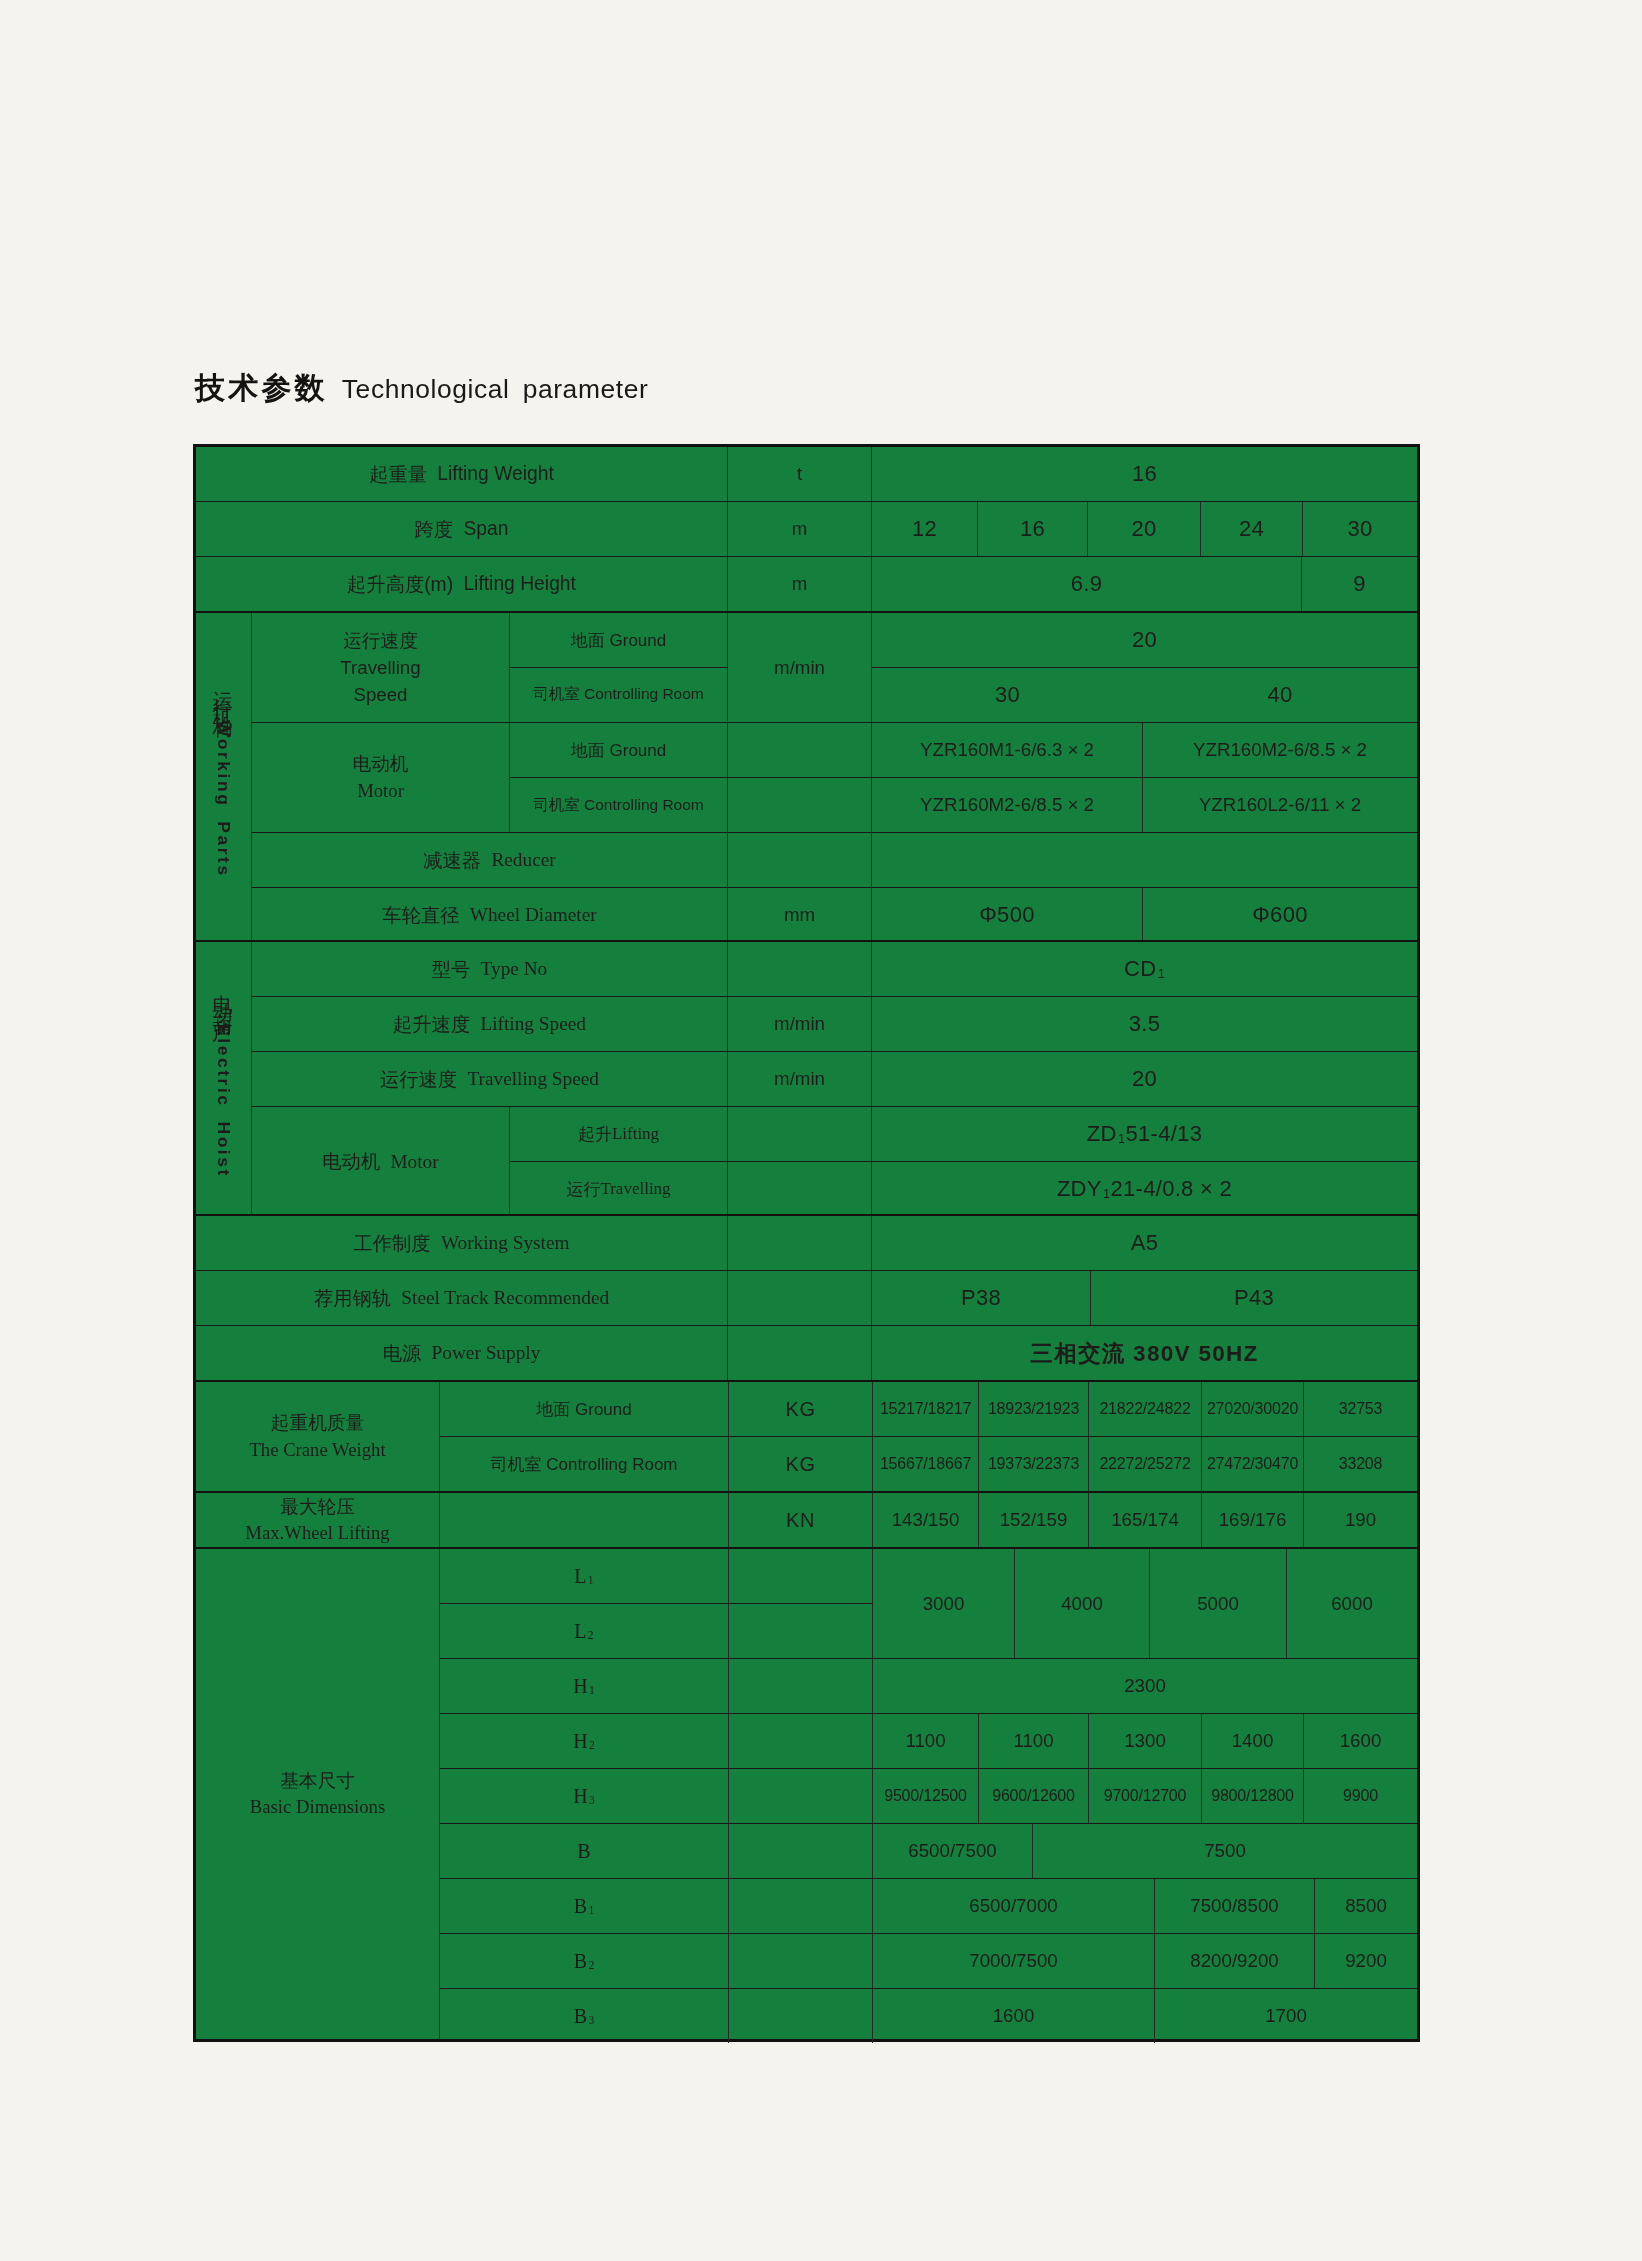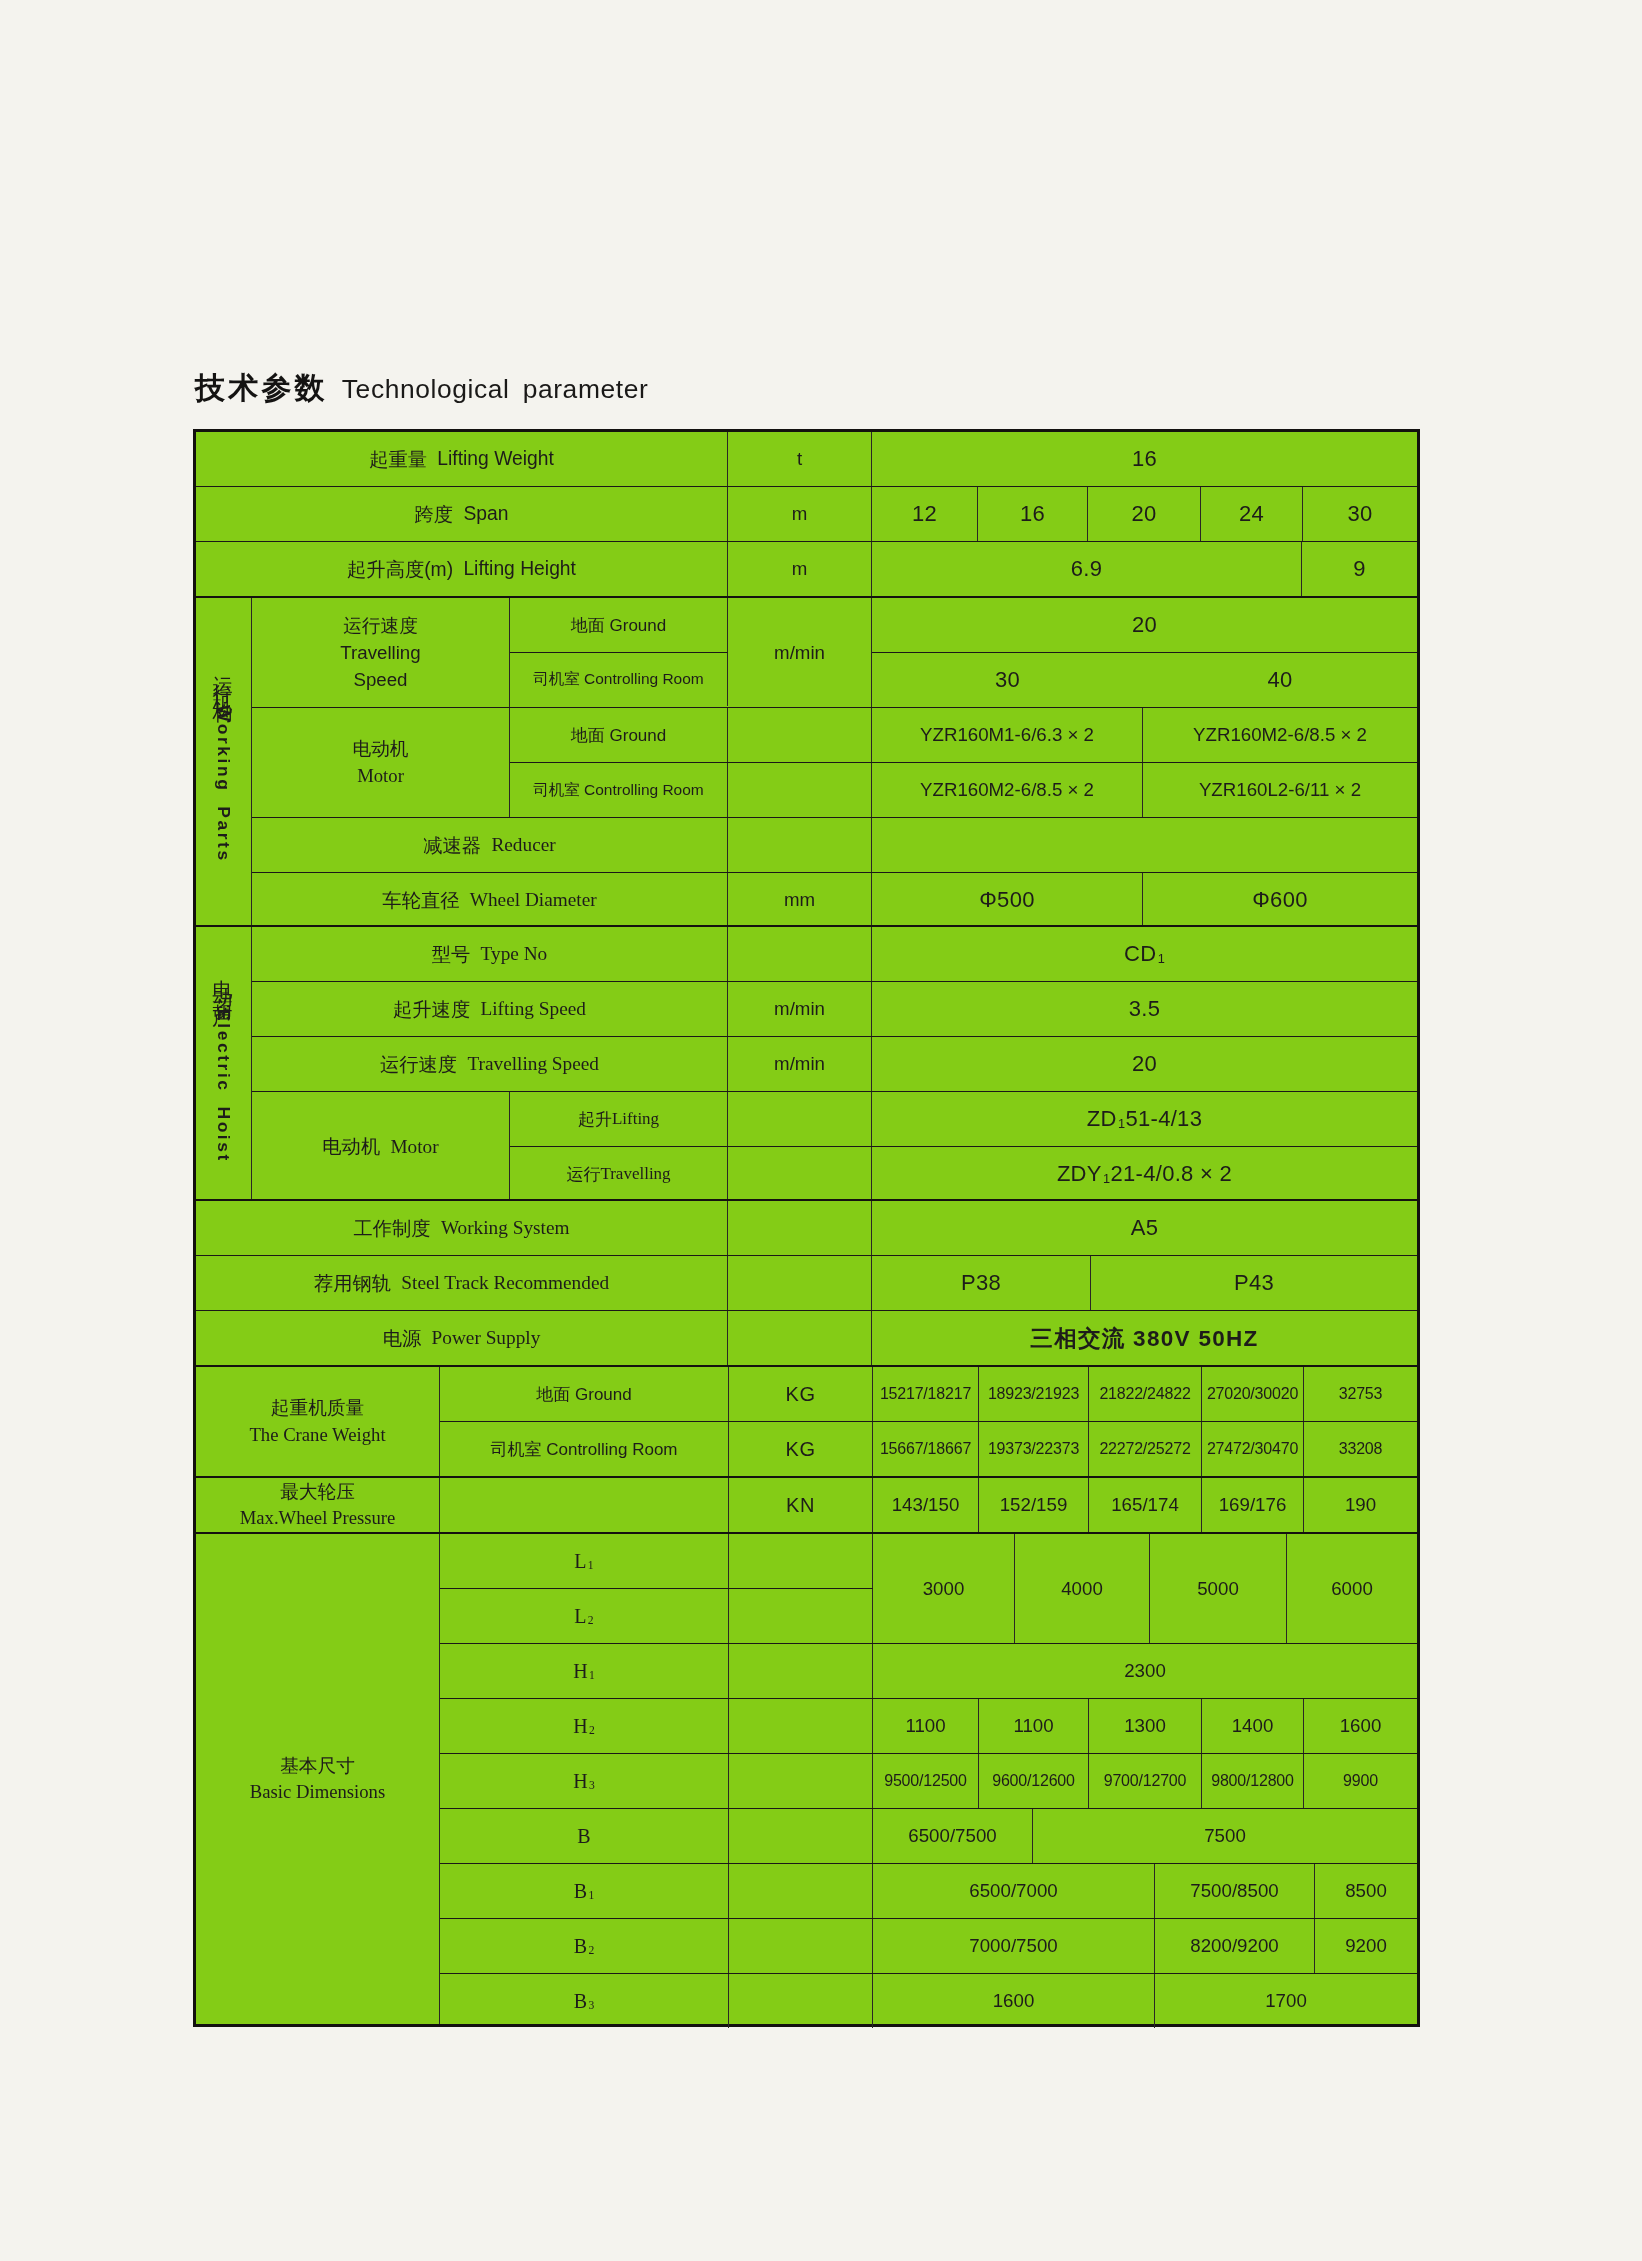--- a/index.html
+++ b/index.html
@@ -4,22 +4,22 @@
 <style>
   html,body{margin:0;padding:0;}
   body{width:1643px;height:2261px;background:#f2f1ec;position:relative;
        font-family:"Liberation Sans",sans-serif;color:#1d1c1a;}
   .page{position:absolute;inset:0;background:#f4f3ee;}
 
   .title{position:absolute;left:195px;top:368px;display:flex;align-items:baseline;gap:14px;justify-content:center;}
   .title .t-zh{font-size:30px;font-weight:700;letter-spacing:3.2px;color:#141312;}
   .title .t-en{font-size:26.4px;font-weight:400;letter-spacing:0.6px;color:#1a1918;word-spacing:5.2px;}
 
-  .tbl{position:absolute;left:193px;top:429px;width:1221px;border:3.2px solid #13110f;
-       display:flex;flex-direction:column;background:#84cc16;}
+  .tbl{position:absolute;left:193px;top:444px;width:1221px;border:3.2px solid #13110f;
+       display:flex;flex-direction:column;background:#15803d;}
 
   .band{display:flex;flex-shrink:0;}
   .col{display:flex;flex-direction:column;flex-shrink:0;}
   .cell{display:flex;align-items:center;justify-content:center;text-align:center;
         box-sizing:border-box;flex-shrink:0;}
   .grow{flex:1 1 auto;min-width:0;}
   .rh{height:54px;}
   .h2r{height:109px;}
   .h5r{height:272px;}
   .h6r{height:327px;}
@@ -319,21 +319,21 @@
             <div class="cell dc4 br data-sm">27472/30470</div>
             <div class="cell grow data-sm">33208</div>
           </div>
         </div>
       </div>
     </div>
 
     <div class="band rh bts">
       <div class="cell w378 br serif lbl2col">
         <div>最大轮压</div>
-        <div>Max.Wheel Pressure</div>
+        <div>Max.Wheel Lifting</div>
       </div>
       <div class="cell w448 br"></div>
       <div class="cell wunit br unit-big">KN</div>
       <div class="band grow">
         <div class="cell dc1 br data-md">143/150</div>
         <div class="cell dc2 br data-md">152/159</div>
         <div class="cell dc3 br data-md">165/174</div>
         <div class="cell dc4 br data-md">169/176</div>
         <div class="cell grow data-md">190</div>
       </div>

